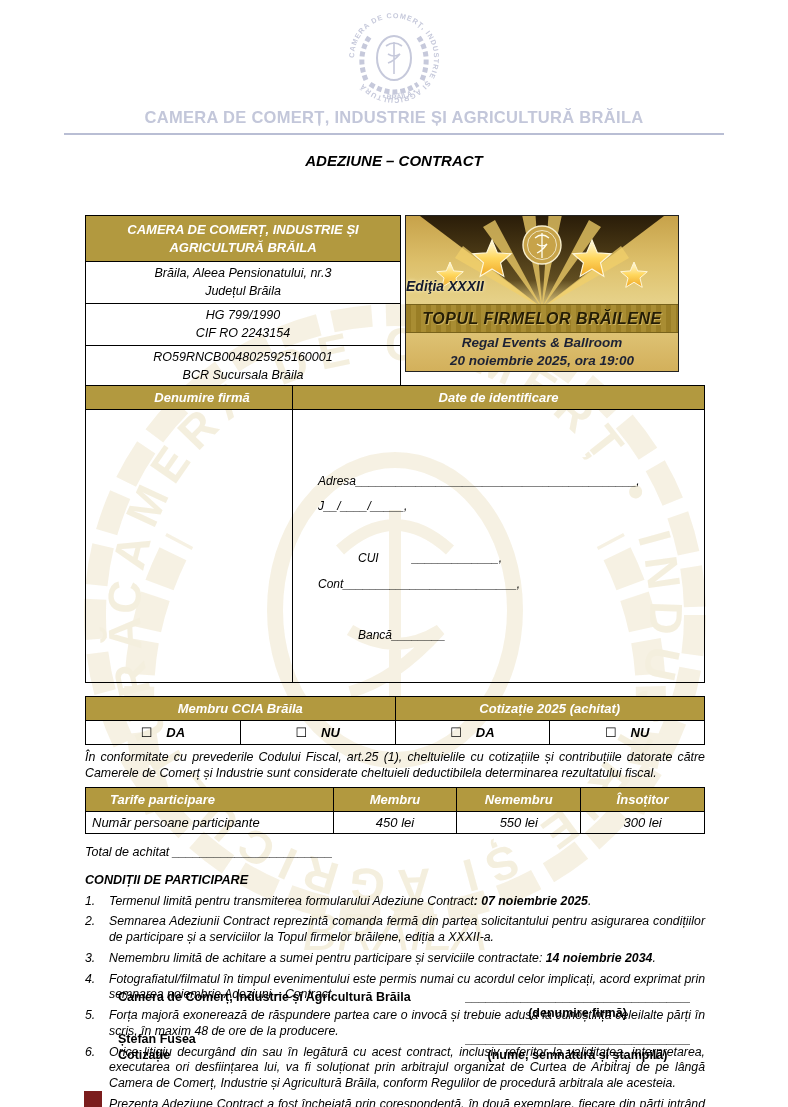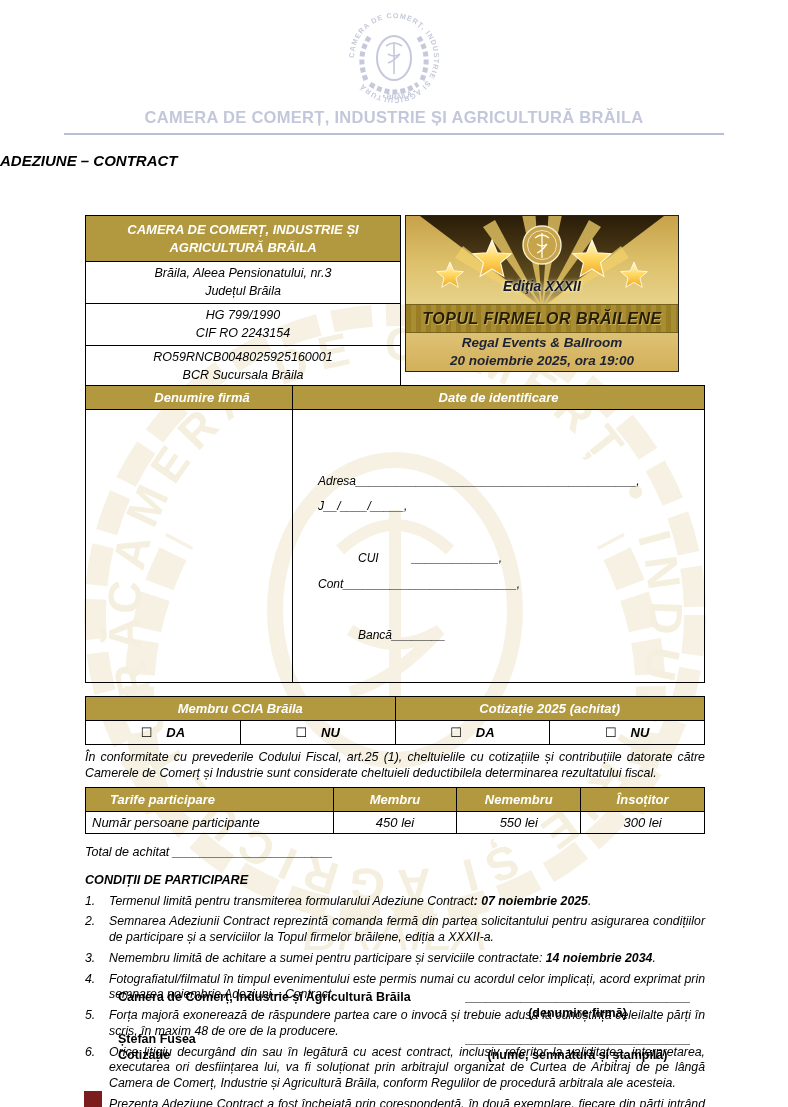--- a/index.html
+++ b/index.html
@@ -7,35 +7,35 @@
     position:relative;width:788px;height:1107px;margin:0 auto;background:#fff;
     font-family:"Liberation Sans",sans-serif;color:#000;overflow:hidden;
   }
   
   .watermark{position:absolute;left:40px;top:250px;width:710px;height:730px;opacity:.55;pointer-events:none;}
   
   .logo{position:absolute;left:344px;top:8px;width:100px;height:100px;}
   .org-title{position:absolute;left:0;top:108px;width:788px;text-align:center;
     font-size:16.5px;font-weight:bold;color:#c3c7da;letter-spacing:.3px;}
   .header-rule{position:absolute;left:64px;top:133px;width:660px;border-bottom:2px solid #b9bed4;}
-  .doc-title{position:absolute;left:0;top:152px;width:788px;
+  .doc-title{position:absolute;left:0;top:152px;width:788px;text-align:center;
     font-size:15px;font-weight:bold;font-style:italic;}
   
   .row1{position:absolute;left:85px;top:215px;width:622px;display:flex;gap:4px;}
   .org-table{width:314px;border:1px solid #000;border-bottom:2px solid #000;}
   .org-table .hdr{background:#b2993f;color:#fff;font-weight:bold;font-style:italic;font-size:13px;
     text-align:center;padding:5px 6px;line-height:1.35;border-bottom:1px solid #000;}
   .org-table .cell{font-style:italic;font-size:12.5px;text-align:center;line-height:1.4;
     padding:3px 4px;border-bottom:1px solid #000;}
   .org-table .cell:last-child{border-bottom:none;}
   
   .banner{position:relative;width:272px;height:155px;border:1px solid #222;overflow:hidden;
     background:linear-gradient(180deg,#c7a24a 0%,#ddc06b 30%,#e6d188 55%,#d3b05b 100%);}
   .banner-art{position:absolute;left:0;top:0;}
-  .banner-edition{position:absolute;left:0;top:62px;width:100%;text-align:center;
+  .banner-edition{position:absolute;left:0;top:62px;width:100%;text-align:left;
     font-size:14px;font-weight:bold;font-style:italic;color:#141a2e;
     text-shadow:0 0 4px rgba(255,243,190,.95),0 0 2px rgba(255,243,190,.9);}
   .banner-band{position:absolute;left:0;top:88px;width:100%;height:27px;
     background:repeating-linear-gradient(90deg,#9a7e26 0 5px,#a98d33 5px 10px);
     border-top:1px solid #77621b;border-bottom:1px solid #77621b;
     display:flex;align-items:center;justify-content:center;}
   .banner-band .t{font-size:16px;font-weight:bold;font-style:italic;letter-spacing:.5px;color:#241d06;
     text-shadow:1px 1px 0 #cdb25e;white-space:nowrap;}
   .banner-venue{position:absolute;left:0;top:118px;width:100%;text-align:center;
     font-size:13.5px;font-weight:bold;font-style:italic;color:#1c2134;line-height:1.3;}

